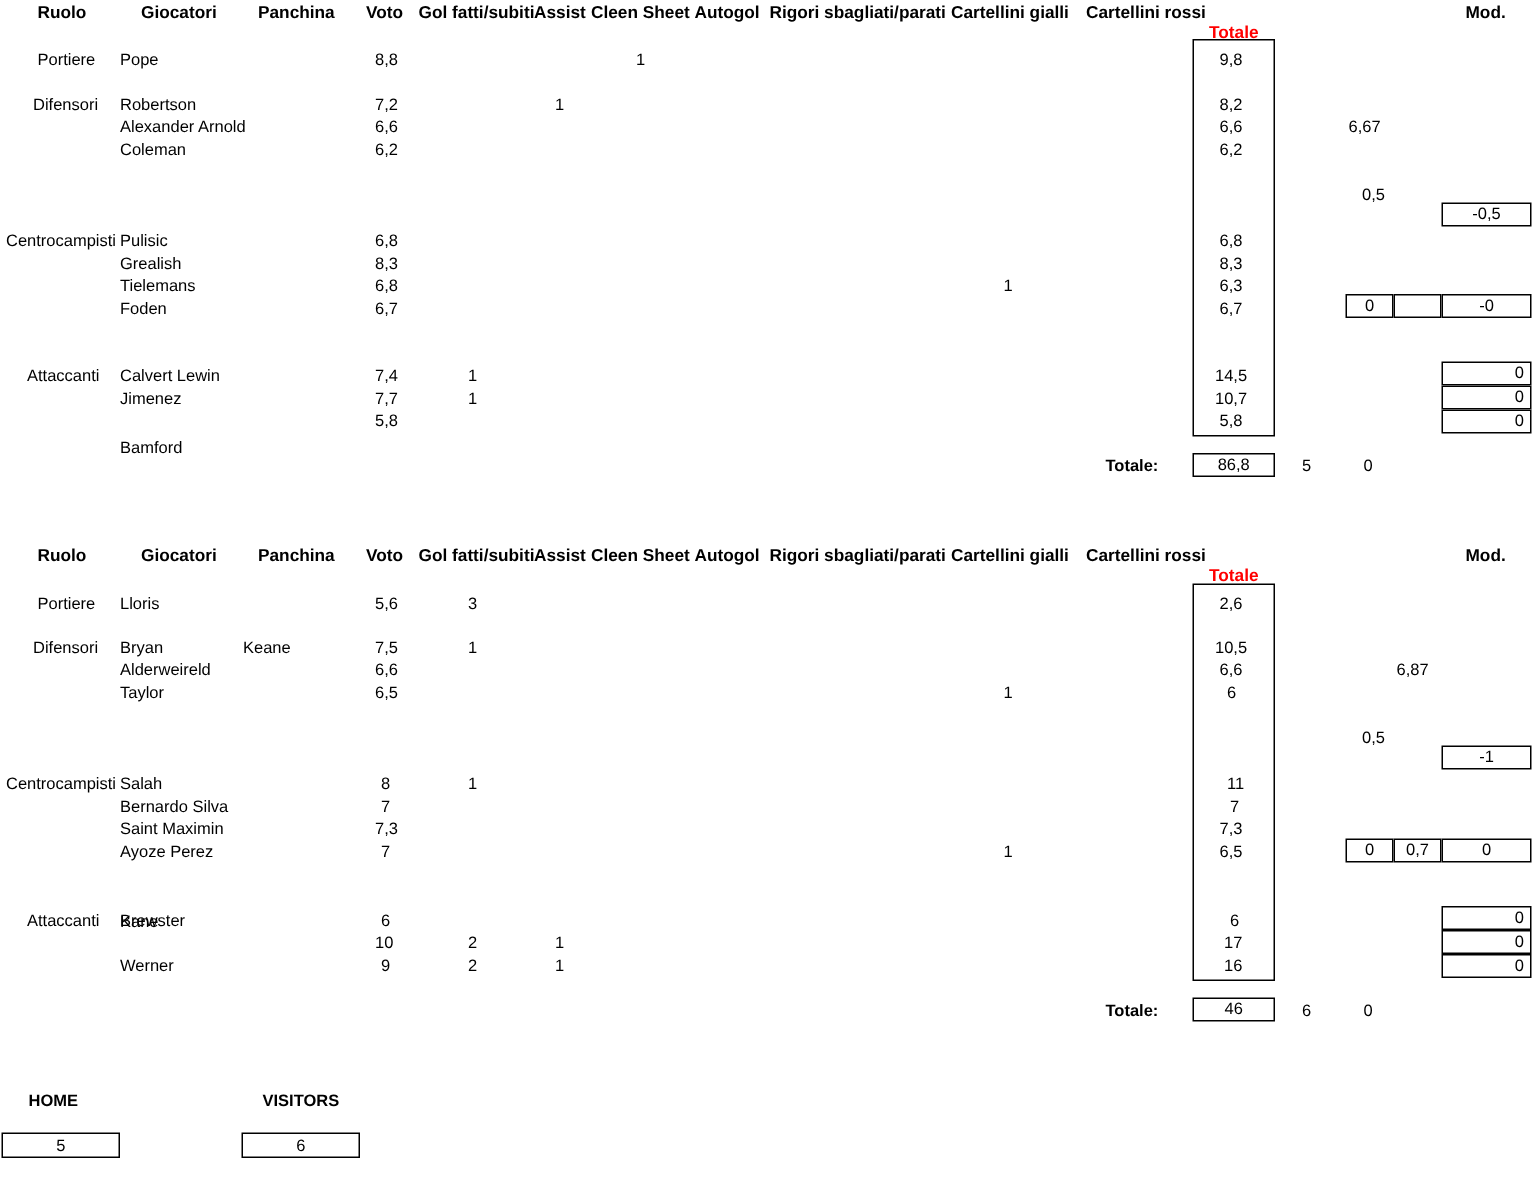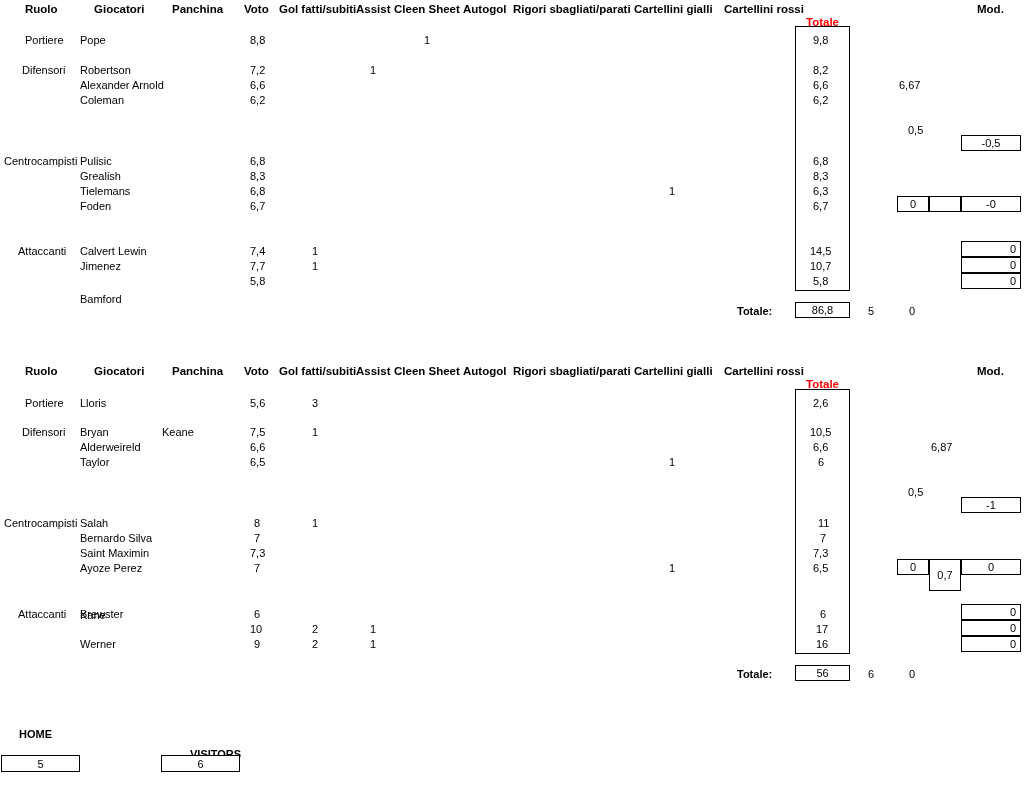--- a/index.html
+++ b/index.html
@@ -198,21 +198,21 @@
   <div class="cell player" style="left:80px; top:547px;">Saint Maximin</div>
   <div class="cell num" style="left:250px; top:547px;">7,3</div>
   <div class="cell num" style="left:813px; top:547px;">7,3</div>
 
   <div class="cell player" style="left:80px; top:562px;">Ayoze Perez</div>
   <div class="cell num" style="left:254px; top:562px;">7</div>
   <div class="cell num" style="left:669px; top:562px;">1</div>
   <div class="cell num" style="left:813px; top:562px;">6,5</div>
 
   <div class="vbox center" style="left:897px; top:559px; width:32px; height:16px;">0</div>
-  <div class="vbox center" style="left:929px; top:559px; width:32px; height:32px;">0,7</div>
+  <div class="vbox center" style="left:929px; top:559px; width:32px; height:16px;">0,7</div>
   <div class="vbox center" style="left:961px; top:559px; width:60px; height:16px;">0</div>
 
   <div class="cell role" style="left:18px; top:608px;">Attaccanti</div>
   <div class="cell player" style="left:80px; top:608px;">Brewster</div>
   <div class="cell num" style="left:254px; top:608px;">6</div>
   <div class="cell num" style="left:820px; top:608px;">6</div>
   <div class="vbox right" style="left:961px; top:604px; width:60px; height:16px;">0</div>
 
   <div class="cell player" style="left:80px; top:609px;">Kane</div>
   <div class="cell num" style="left:250px; top:623px;">10</div>
@@ -222,22 +222,22 @@
   <div class="vbox right" style="left:961px; top:620px; width:60px; height:16px;">0</div>
 
   <div class="cell player" style="left:80px; top:638px;">Werner</div>
   <div class="cell num" style="left:254px; top:638px;">9</div>
   <div class="cell num" style="left:312px; top:638px;">2</div>
   <div class="cell num" style="left:370px; top:638px;">1</div>
   <div class="cell num" style="left:816px; top:638px;">16</div>
   <div class="vbox right" style="left:961px; top:636px; width:60px; height:16px;">0</div>
 
   <div class="cell bold" style="left:737px; top:668px;">Totale:</div>
-  <div class="vbox center" style="left:795px; top:665px; width:55px; height:16px;">56</div>
+  <div class="vbox center" style="left:795px; top:665px; width:55px; height:16px;">46</div>
   <div class="cell num" style="left:868px; top:668px;">6</div>
   <div class="cell num" style="left:909px; top:668px;">0</div>
 
   <div class="cell bold" style="left:19px; top:728px;">HOME</div>
-  <div class="cell bold" style="left:190px; top:728px;margin-top:20px;">VISITORS</div>
+  <div class="cell bold" style="left:175px; top:728px;">VISITORS</div>
   <div class="vbox center" style="left:1px; top:755px; width:79px; height:17px;">5</div>
   <div class="vbox center" style="left:161px; top:755px; width:79px; height:17px;">6</div>
 
 </div>
 
 </body></html>

